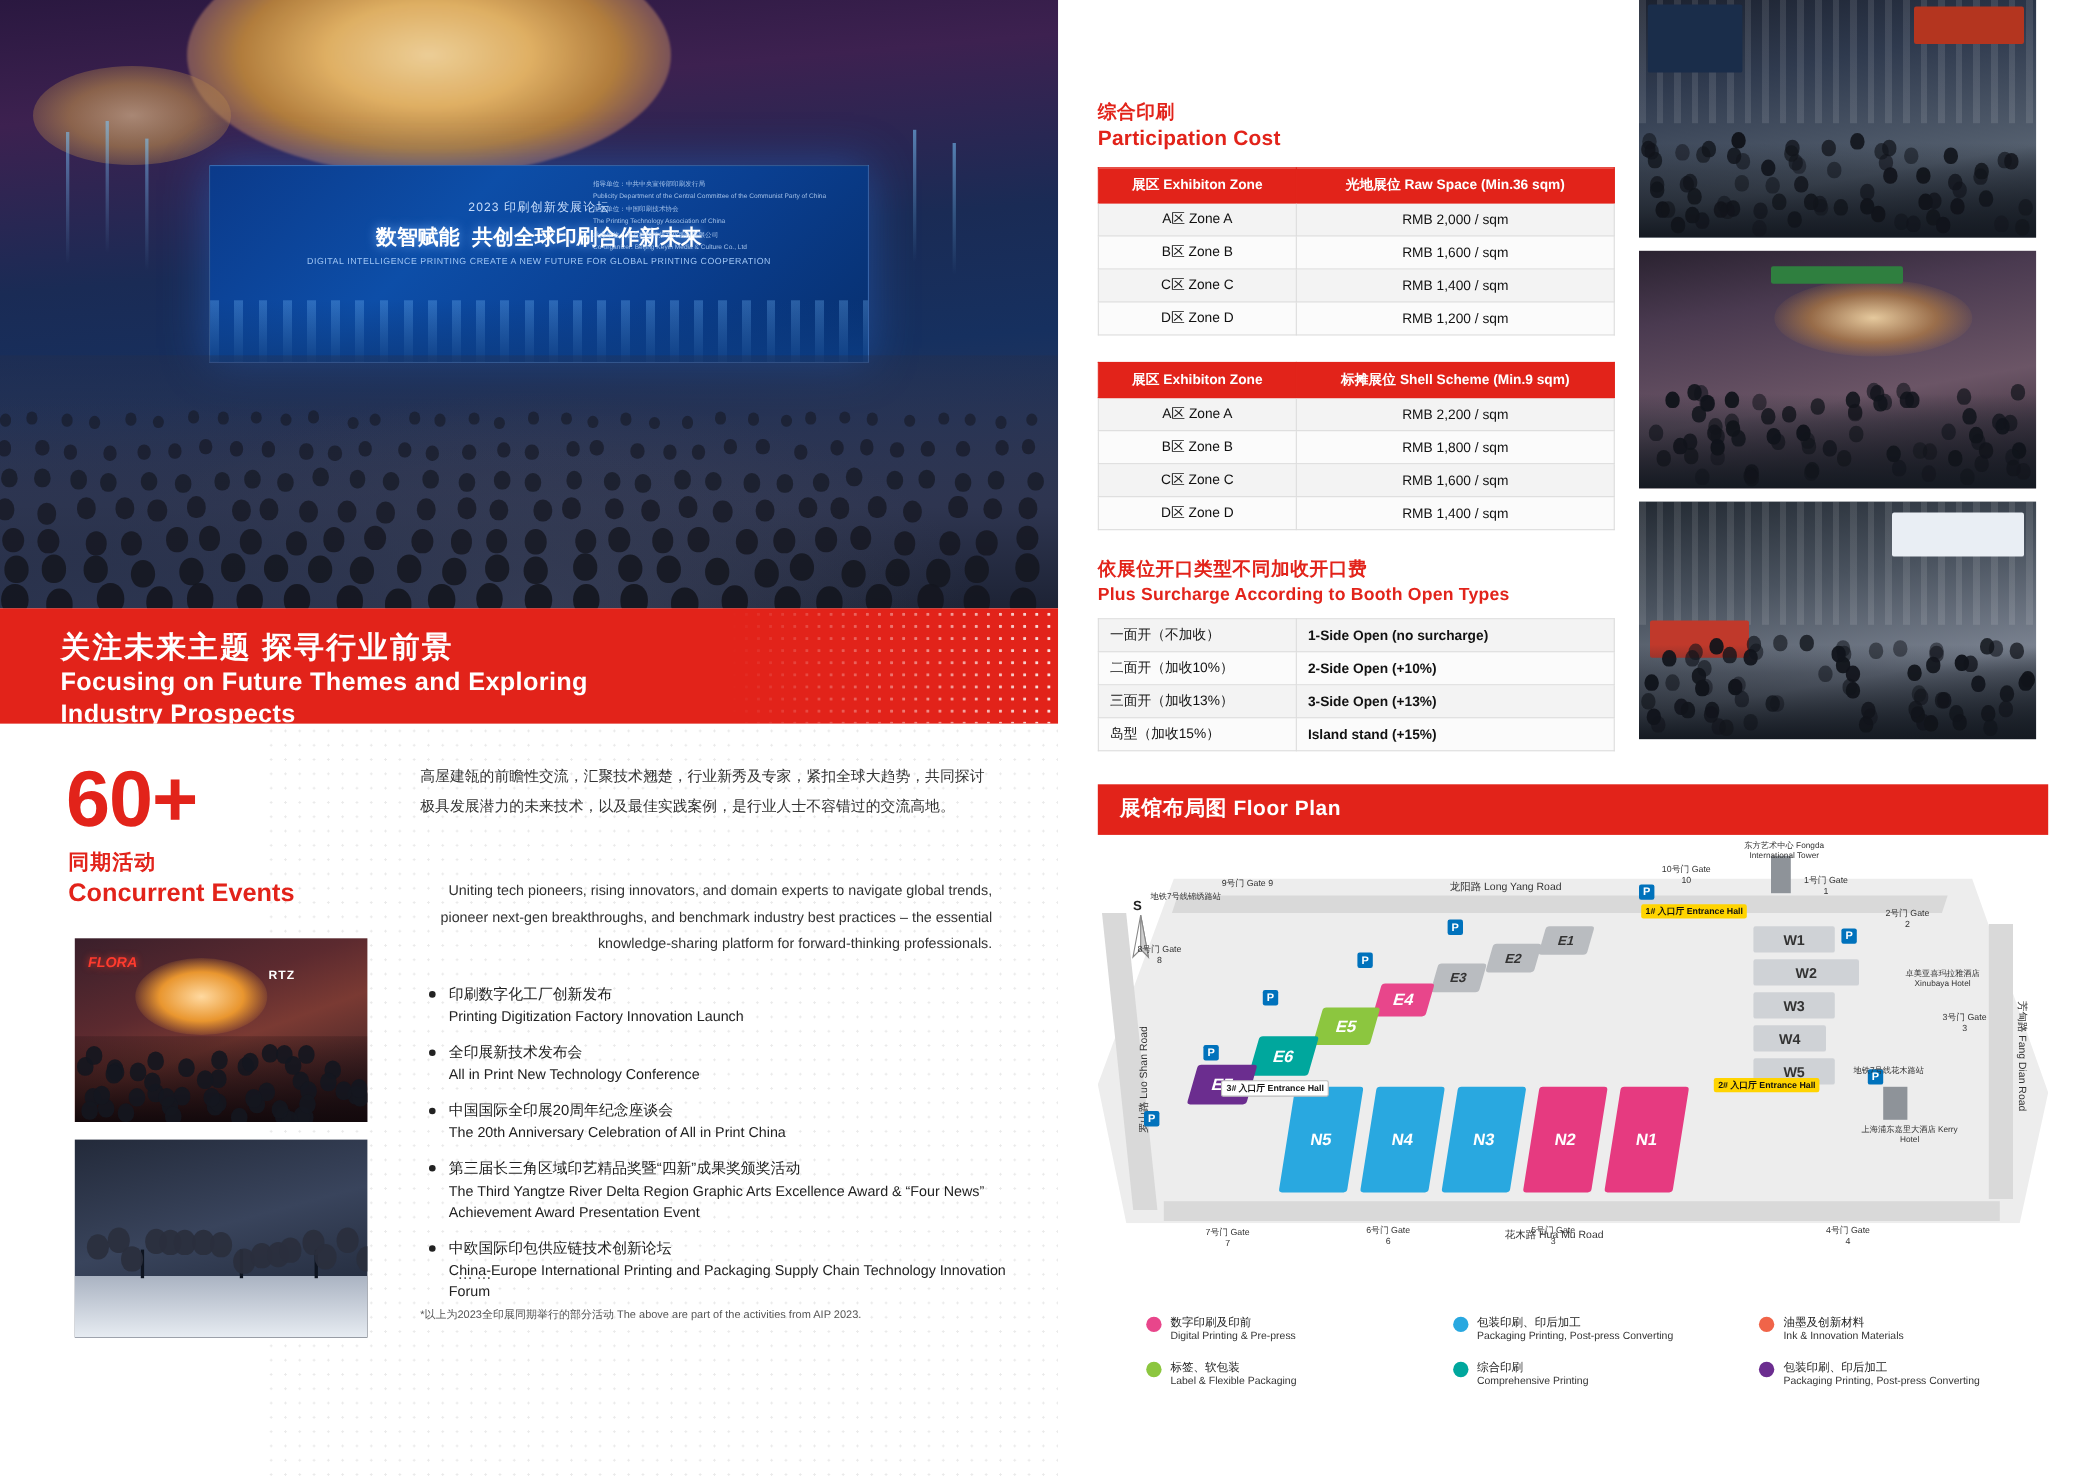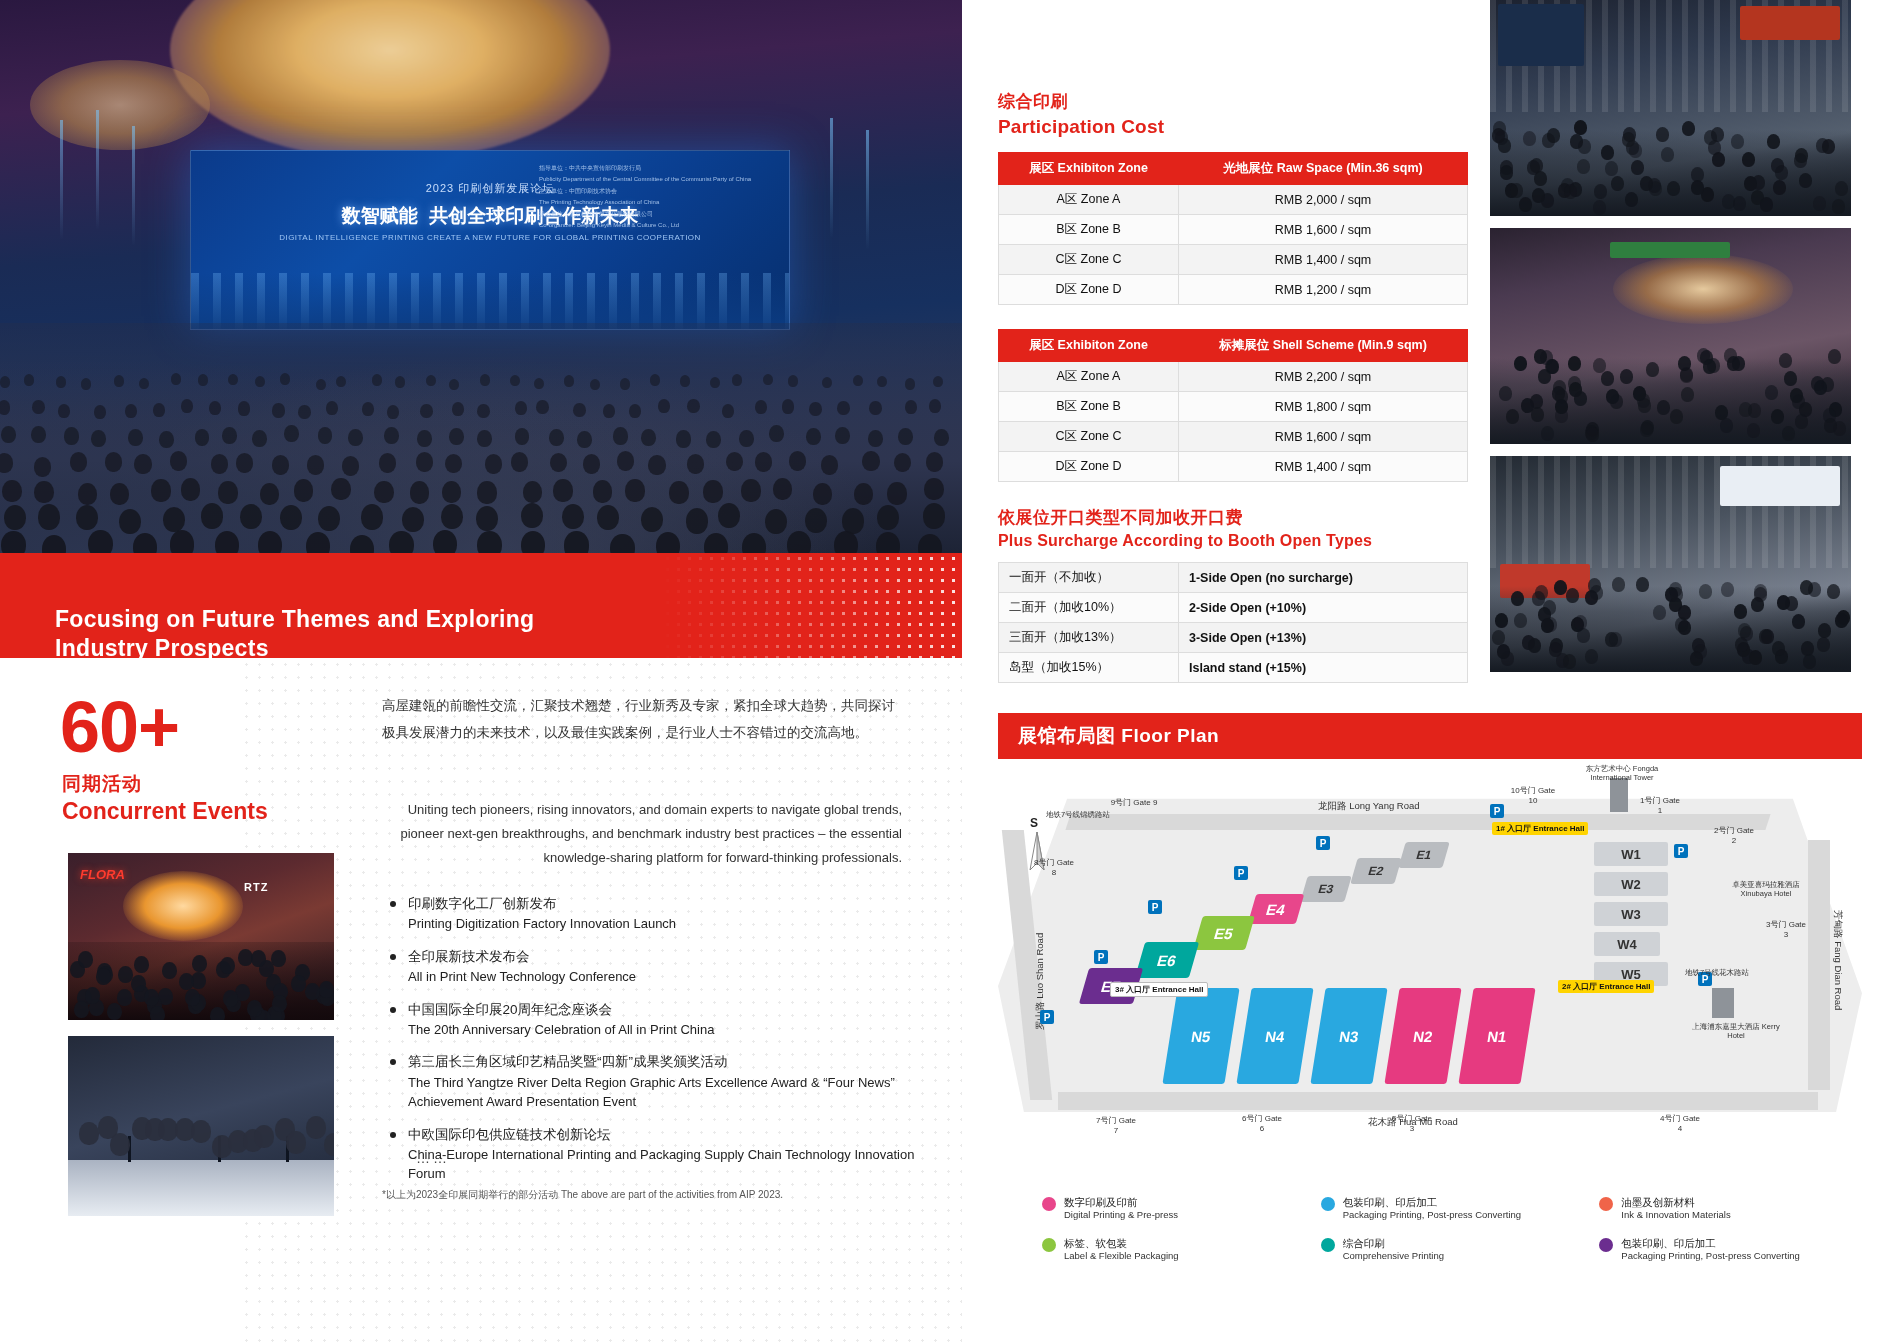--- a/index.html
+++ b/index.html
@@ -428,20 +428,21 @@
           <div class="head" style="width: 24.4px; height: 28.06px; left: 703.543px; top: 190.032px; opacity: 0.91;"></div>
           <div class="head" style="width: 24.4px; height: 28.06px; left: 741.937px; top: 190.44px; opacity: 0.91;"></div>
           <div class="head" style="width: 24.4px; height: 28.06px; left: 786.74px; top: 187.508px; opacity: 0.91;"></div>
           <div class="head" style="width: 24.4px; height: 28.06px; left: 833.631px; top: 187.533px; opacity: 0.91;"></div>
           <div class="head" style="width: 24.4px; height: 28.06px; left: 875.698px; top: 188.589px; opacity: 0.91;"></div>
           <div class="head" style="width: 24.4px; height: 28.06px; left: 917.877px; top: 191.194px; opacity: 0.91;"></div>
         </div>
     </div>
 
     <div class="banner">
+      <div class="bz">关注未来主题  探寻行业前景</div>
       <div class="ben">
         <span>Focusing on Future Themes and Exploring</span><br>
         <span>Industry Prospects</span>
       </div>
       <div class="dots"></div>
     </div>
 
     <div class="leftbody">
       <div class="bgdots"></div>
 
@@ -908,21 +909,21 @@
 
       <div class="hall e-grey" style="left:404px; top:72px; width:44px; height:26px; transform:skewX(-16deg);">E1</div>
       <div class="hall e-grey" style="left:356px; top:88px; width:44px; height:26px; transform:skewX(-16deg);">E2</div>
       <div class="hall e-grey" style="left:306px; top:106px; width:44px; height:26px; transform:skewX(-16deg);">E3</div>
       <div class="hall e-pink" style="left:254px; top:124px; width:48px; height:30px; transform:skewX(-16deg);">E4</div>
       <div class="hall e-green" style="left:200px; top:146px; width:52px; height:34px; transform:skewX(-16deg);">E5</div>
       <div class="hall e-teal" style="left:142px; top:172px; width:54px; height:36px; transform:skewX(-16deg);">E6</div>
       <div class="hall e-purple" style="left:86px; top:198px; width:54px; height:36px; transform:skewX(-16deg);">E7</div>
 
       <div class="hall w" style="left:596px; top:72px; width:74px; height:24px;">W1</div>
-      <div class="hall w" style="left:596px; top:102px; width:74px; height:24px;">W2</div>
+      <div class="hall w" style="left:596px; top:102px; width:96px; height:24px;">W2</div>
       <div class="hall w" style="left:596px; top:132px; width:74px; height:24px;">W3</div>
       <div class="hall w" style="left:596px; top:162px; width:66px; height:24px;">W4</div>
       <div class="hall w" style="left:596px; top:192px; width:74px; height:24px;">W5</div>
 
       <div class="entr y" style="left:494px; top:52px;">1# 入口厅 Entrance Hall</div>
       <div class="entr y" style="left:560px; top:210px;">2# 入口厅 Entrance Hall</div>
       <div class="entr w2" style="left:112px; top:212px;">3# 入口厅 Entrance Hall</div>
 
       <div class="pbadge" style="left:492px; top:34px;">P</div>
       <div class="pbadge" style="left:318px; top:66px;">P</div>

